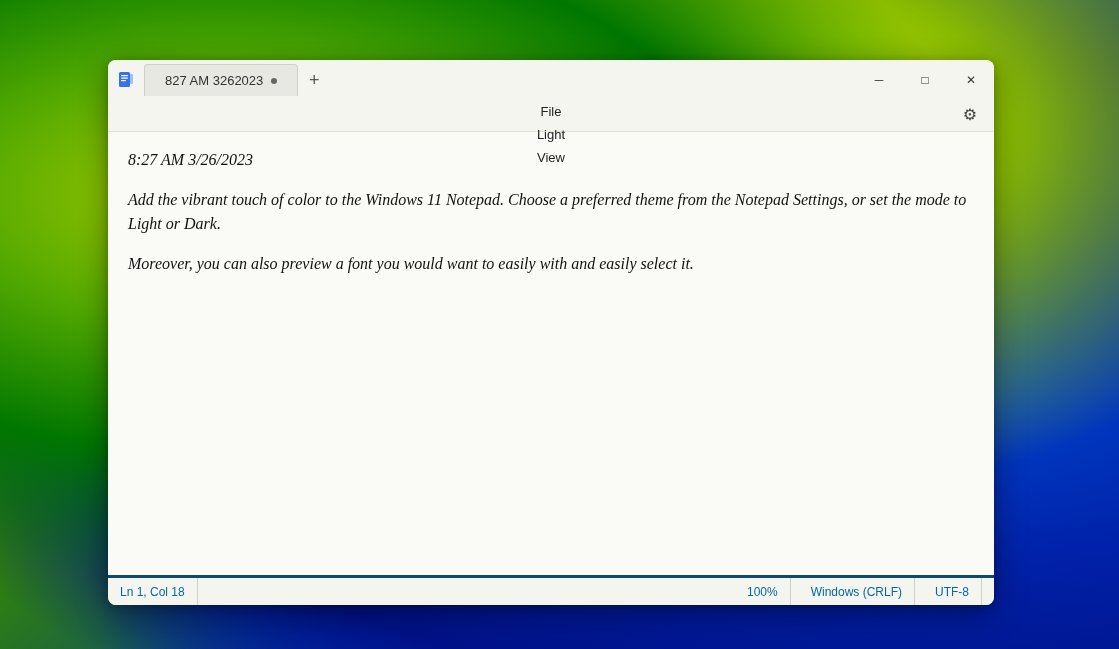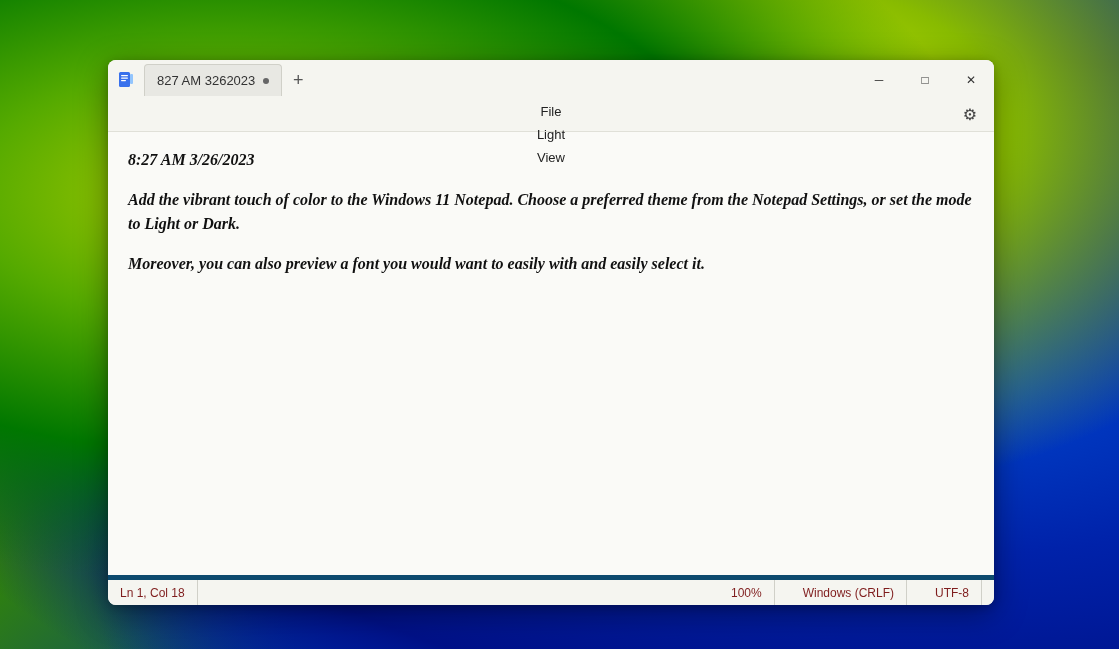--- a/index.html
+++ b/index.html
@@ -70,21 +70,21 @@
       display: flex;
       align-items: center;
       flex: 1;
       height: 100%;
     }
 
     .tab-item {
       display: flex;
       align-items: center;
       height: 32px;
-      padding: 0 12px;
+      padding: 0 20px;
       background: #e8e8e3;
       border-radius: 4px 4px 0 0;
       font-size: 13px;
       color: #333;
       gap: 8px;
       margin-right: 2px;
       border: 1px solid #d0d0c8;
       border-bottom: none;
     }
 
@@ -164,41 +164,41 @@
 
     
     .content-area {
       flex: 1;
       background: #fafaf7;
       padding: 16px 20px;
       overflow: auto;
       font-family: 'Georgia', serif;
       font-size: 16px;
       font-style: italic;
-      font-weight: bold;
+      font-weight: normal;
       color: #111;
       line-height: 1.5;
     }
 
     .content-area p {
       margin-bottom: 16px;
     }
 
     
     .status-bar {
       display: flex;
       align-items: center;
       background: #f5f5f0;
       height: 30px;
       padding: 0 12px;
       flex-shrink: 0;
-      border-top: 5px solid #0c4a6e;
+      border-top: 3px solid #0c4a6e;
       font-size: 12px;
-      color: #7f1d1d;
-      gap: 16px;
+      color: #0369a1;
+      gap: 8px;
     }
 
     .status-item {
       padding: 0 12px;
       border-right: 1px solid #d0d0c8;
       height: 100%;
       display: flex;
       align-items: center;
     }
 

